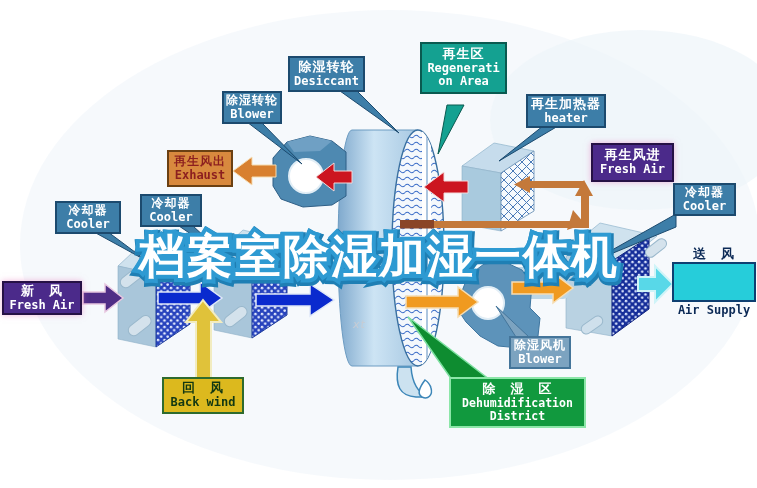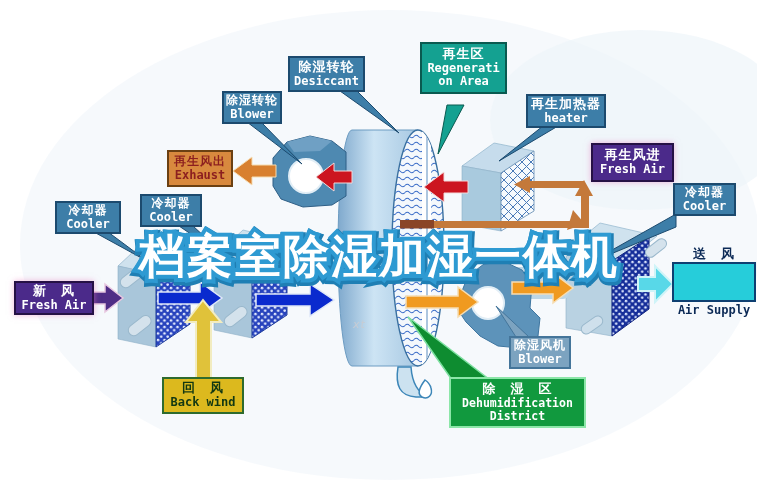--- a/index.html
+++ b/index.html
@@ -202,21 +202,21 @@
 <div class="label lb-blue" style="left:140px;top:194px;width:62px;height:33px">
   <span class="zh" style="font-size:12px">冷却器</span>
   <span class="en">Cooler</span>
 </div>
 
 <div class="label lb-blue" style="left:673px;top:183px;width:63px;height:33px">
   <span class="zh" style="font-size:12px">冷却器</span>
   <span class="en">Cooler</span>
 </div>
 
-<div class="label lb-purple" style="left:14px;top:281px;width:80px;height:34px">
+<div class="label lb-purple" style="left:2px;top:281px;width:80px;height:34px">
   <span class="zh">新　风</span>
   <span class="en">Fresh Air</span>
 </div>
 
 <div class="label lb-cyan" style="left:672px;top:262px;width:84px;height:40px">
   <span class="zh">送　风</span>
   <span class="en">Air Supply</span>
 </div>
 
 <div class="label lb-yellow" style="left:162px;top:377px;width:82px;height:37px">

